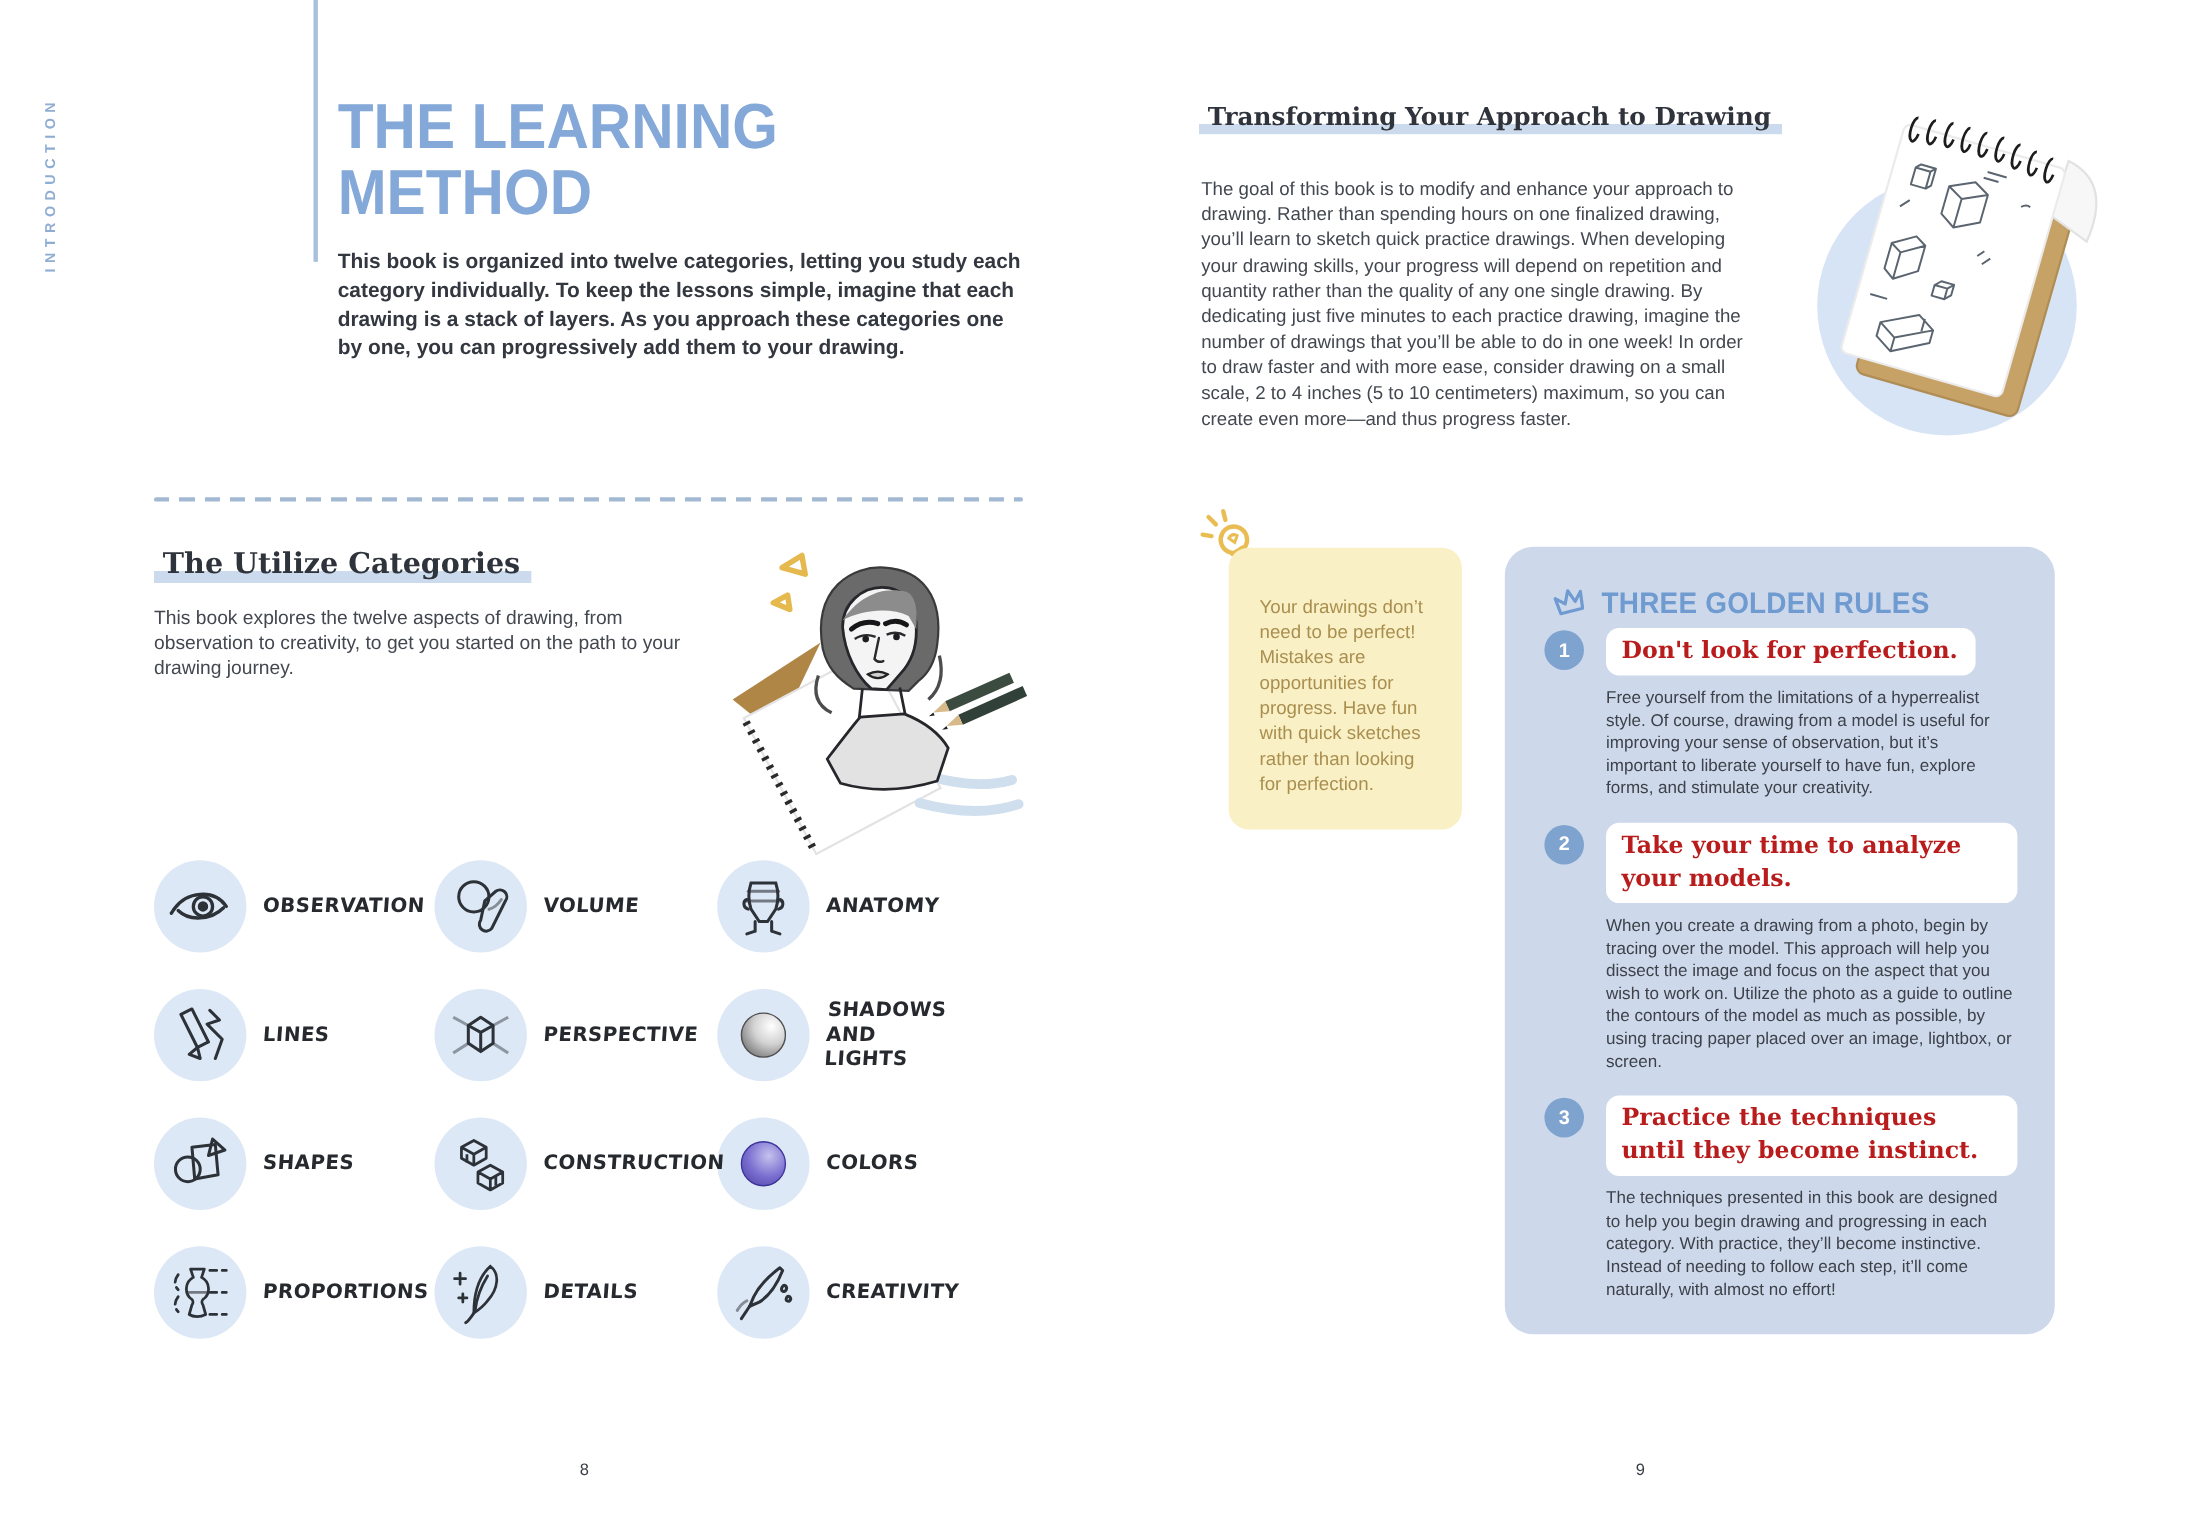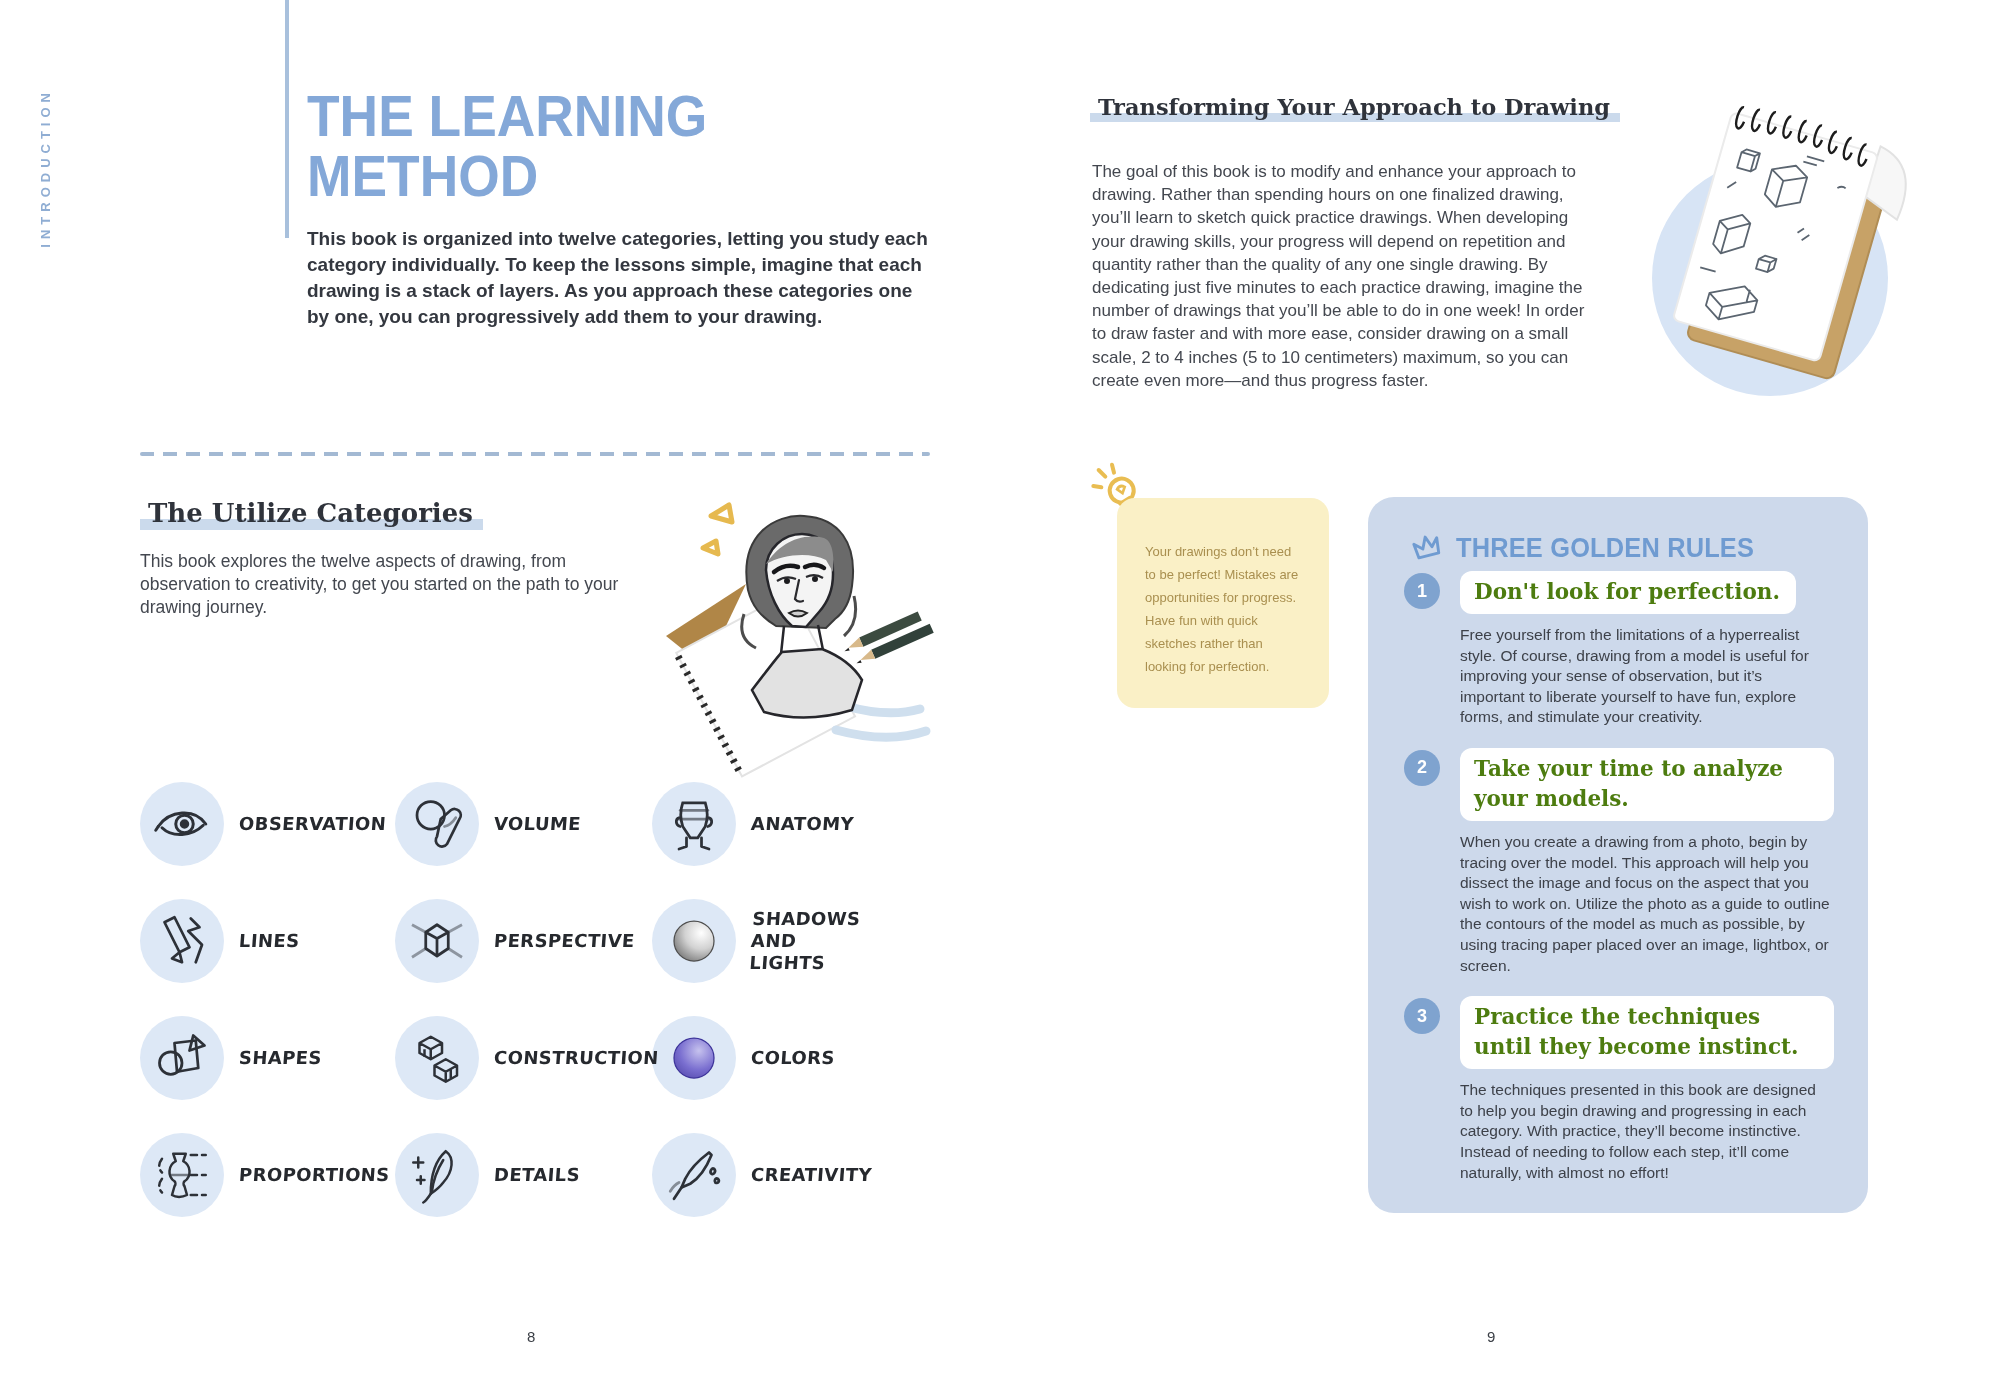--- a/index.html
+++ b/index.html
@@ -33,34 +33,34 @@
   .cat .lbl{font-family:"DejaVu Sans",sans-serif;font-weight:700;font-size:18px;line-height:22px;
     color:#26292e;letter-spacing:.4px;max-width:118px;transform:skewX(-4deg);}
 
   
   .r-head{left:1090px;top:94px;}
   .r-head .h2{font-size:22.5px;background:linear-gradient(to top,#cbdaec 0 9px,transparent 9px);}
   .r-body{left:1092px;top:160px;width:502px;font-size:17px;line-height:23.2px;color:#43474f;}
 
   .tipbox{left:1117px;top:498px;width:212px;background:#faf0c6;border-radius:18px;
     padding:42px 24px 30px 28px;box-sizing:border-box;}
-  .tipbox .tiptext{font-size:13px;line-height:23px;color:#a98f4f;}
+  .tipbox .tiptext{font-size:17px;line-height:23px;color:#a98f4f;}
   .bulb{left:1088px;top:462px;}
 
   .bluebox{left:1368px;top:497px;width:500px;background:#cdd9eb;border-radius:26px;
     padding:34px 34px 30px 42px;box-sizing:border-box;}
   .gr-titlerow{display:flex;align-items:center;gap:12px;}
   .gr-title{font-size:27px;font-weight:800;color:#6f9bd1;transform:scaleX(.94);transform-origin:left center;
     letter-spacing:.2px;white-space:nowrap;}
   .rule{position:relative;padding-left:50px;margin-top:6px;}
   .badge{position:absolute;left:-6px;top:2px;width:36px;height:36px;border-radius:50%;
     background:#7fa3cf;color:#fff;font-weight:700;font-size:18px;display:flex;align-items:center;justify-content:center;}
   .pill{display:inline-block;background:#fff;border-radius:12px;padding:6px 16px 7px 14px;
     font-family:"DejaVu Serif","Liberation Serif",serif;font-weight:700;font-size:21.5px;line-height:30px;
-    color:#4d7c0f;max-width:468px;box-sizing:border-box;}
+    color:#b91c1c;max-width:468px;box-sizing:border-box;}
   .rule-body{padding-left:50px;margin:11px 0 20px 0;font-size:15.5px;line-height:20.6px;color:#3d4149;width:420px;box-sizing:border-box;}
 
   .sketch-note{left:1612px;top:82px;width:366px;height:344px;}
   .portrait{left:648px;top:468px;width:310px;height:310px;}
 </style>
 </head>
 <body>
 
 <div class="spread">
 

